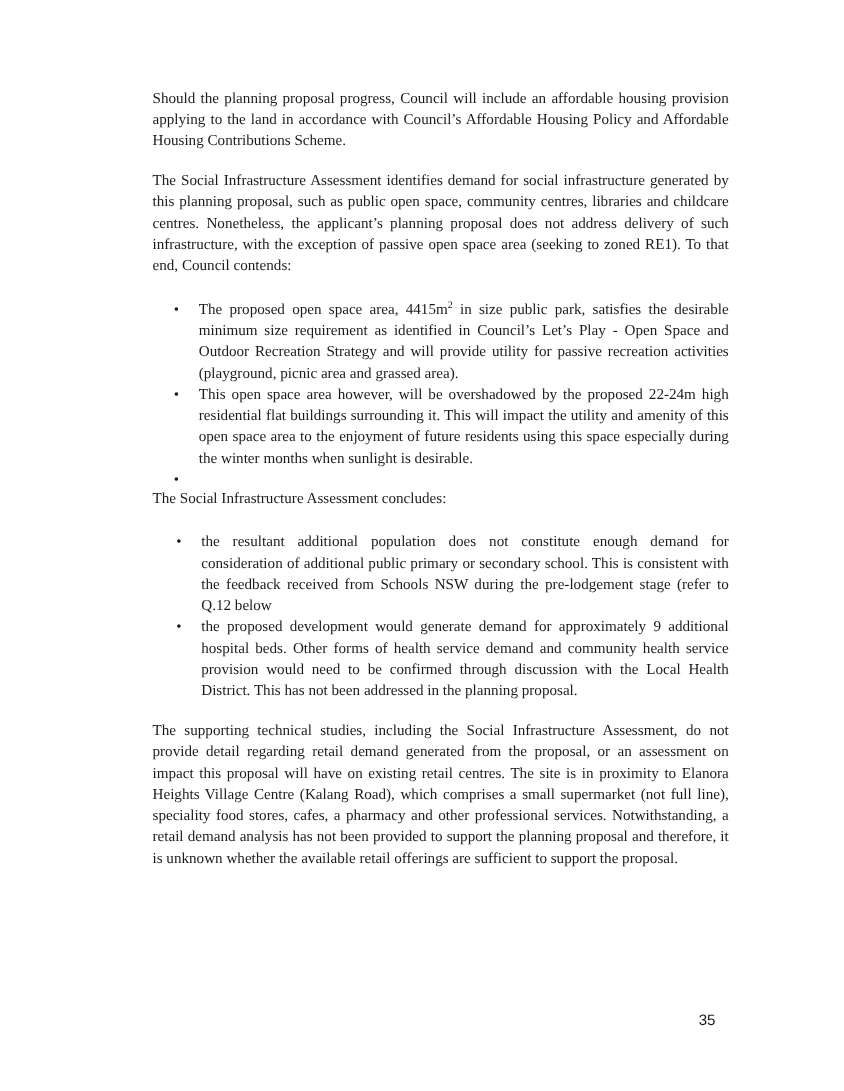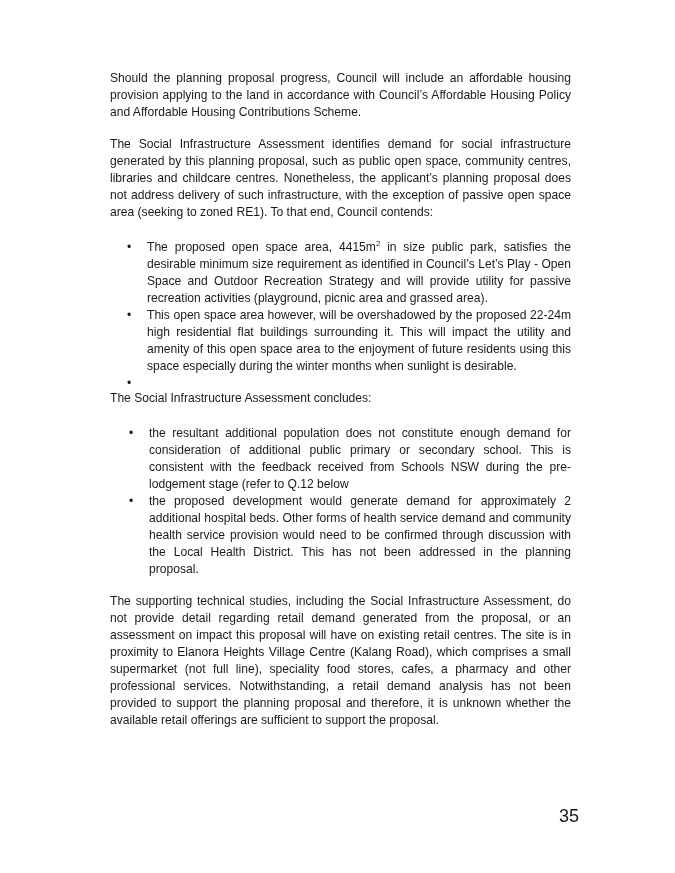--- a/index.html
+++ b/index.html
@@ -10,25 +10,26 @@
     body {
       width: 675px;
       height: 873px;
       position: relative;
       overflow: hidden;
       font-family: "Liberation Sans", sans-serif;
       color: #1a1a1a;
     }
     .page {
       position: absolute;
-      left: 110px;
+      left: 122px;
       top: 70px;
       width: 461px;
       font-size: 12.1px;
       line-height: 17px;
+      font-family: Liberation Serif, serif;
     }
     p {
       margin: 0 0 15px 0;
       text-align: justify;
     }
     ul {
       list-style: none;
       margin: 0 0 15px 0;
       padding: 0;
     }
@@ -45,21 +46,21 @@
       font-size: 12px;
     }
     ul.list-a li .bullet { left: 17px; }
     ul.list-b li .bullet { left: 19px; }
     .list-a { margin-top: 18px; }
     .list-b { margin-top: 18px; }
     .page-number {
       position: absolute;
       left: 559px;
       top: 808px;
-      font-size: 18px;
+      font-size: 12px;
       line-height: 17px;
     }
     sup { font-size: 8px; line-height: 0; vertical-align: 5px; }
   </style>
 </head>
 <body>
 
 <div class="page">
   <p>Should the planning proposal progress, Council will include an affordable housing provision applying to the land in accordance with Council’s Affordable Housing Policy and Affordable Housing Contributions Scheme.</p>
 
@@ -81,20 +82,20 @@
 
   <p style="margin-bottom:16px;">The Social Infrastructure Assessment concludes:</p>
 
   <ul class="list-b">
     <li>
       <span class="bullet">•</span>
       <span>the resultant additional population does not constitute enough demand for consideration of additional public primary or secondary school. This is consistent with the feedback received from Schools NSW during the pre-lodgement stage (refer to Q.12 below</span>
     </li>
     <li>
       <span class="bullet">•</span>
-      <span>the proposed development would generate demand for approximately 2 additional hospital beds. Other forms of health service demand and community health service provision would need to be confirmed through discussion with the Local Health District. This has not been addressed in the planning proposal.</span>
+      <span>the proposed development would generate demand for approximately 9 additional hospital beds. Other forms of health service demand and community health service provision would need to be confirmed through discussion with the Local Health District. This has not been addressed in the planning proposal.</span>
     </li>
   </ul>
 
   <p>The supporting technical studies, including the Social Infrastructure Assessment, do not provide detail regarding retail demand generated from the proposal, or an assessment on impact this proposal will have on existing retail centres. The site is in proximity to Elanora Heights Village Centre (Kalang Road), which comprises a small supermarket (not full line), speciality food stores, cafes, a pharmacy and other professional services. Notwithstanding, a retail demand analysis has not been provided to support the planning proposal and therefore, it is unknown whether the available retail offerings are sufficient to support the proposal.</p>
 </div>
 
 <div class="page-number">35</div>
 
 </body></html>

